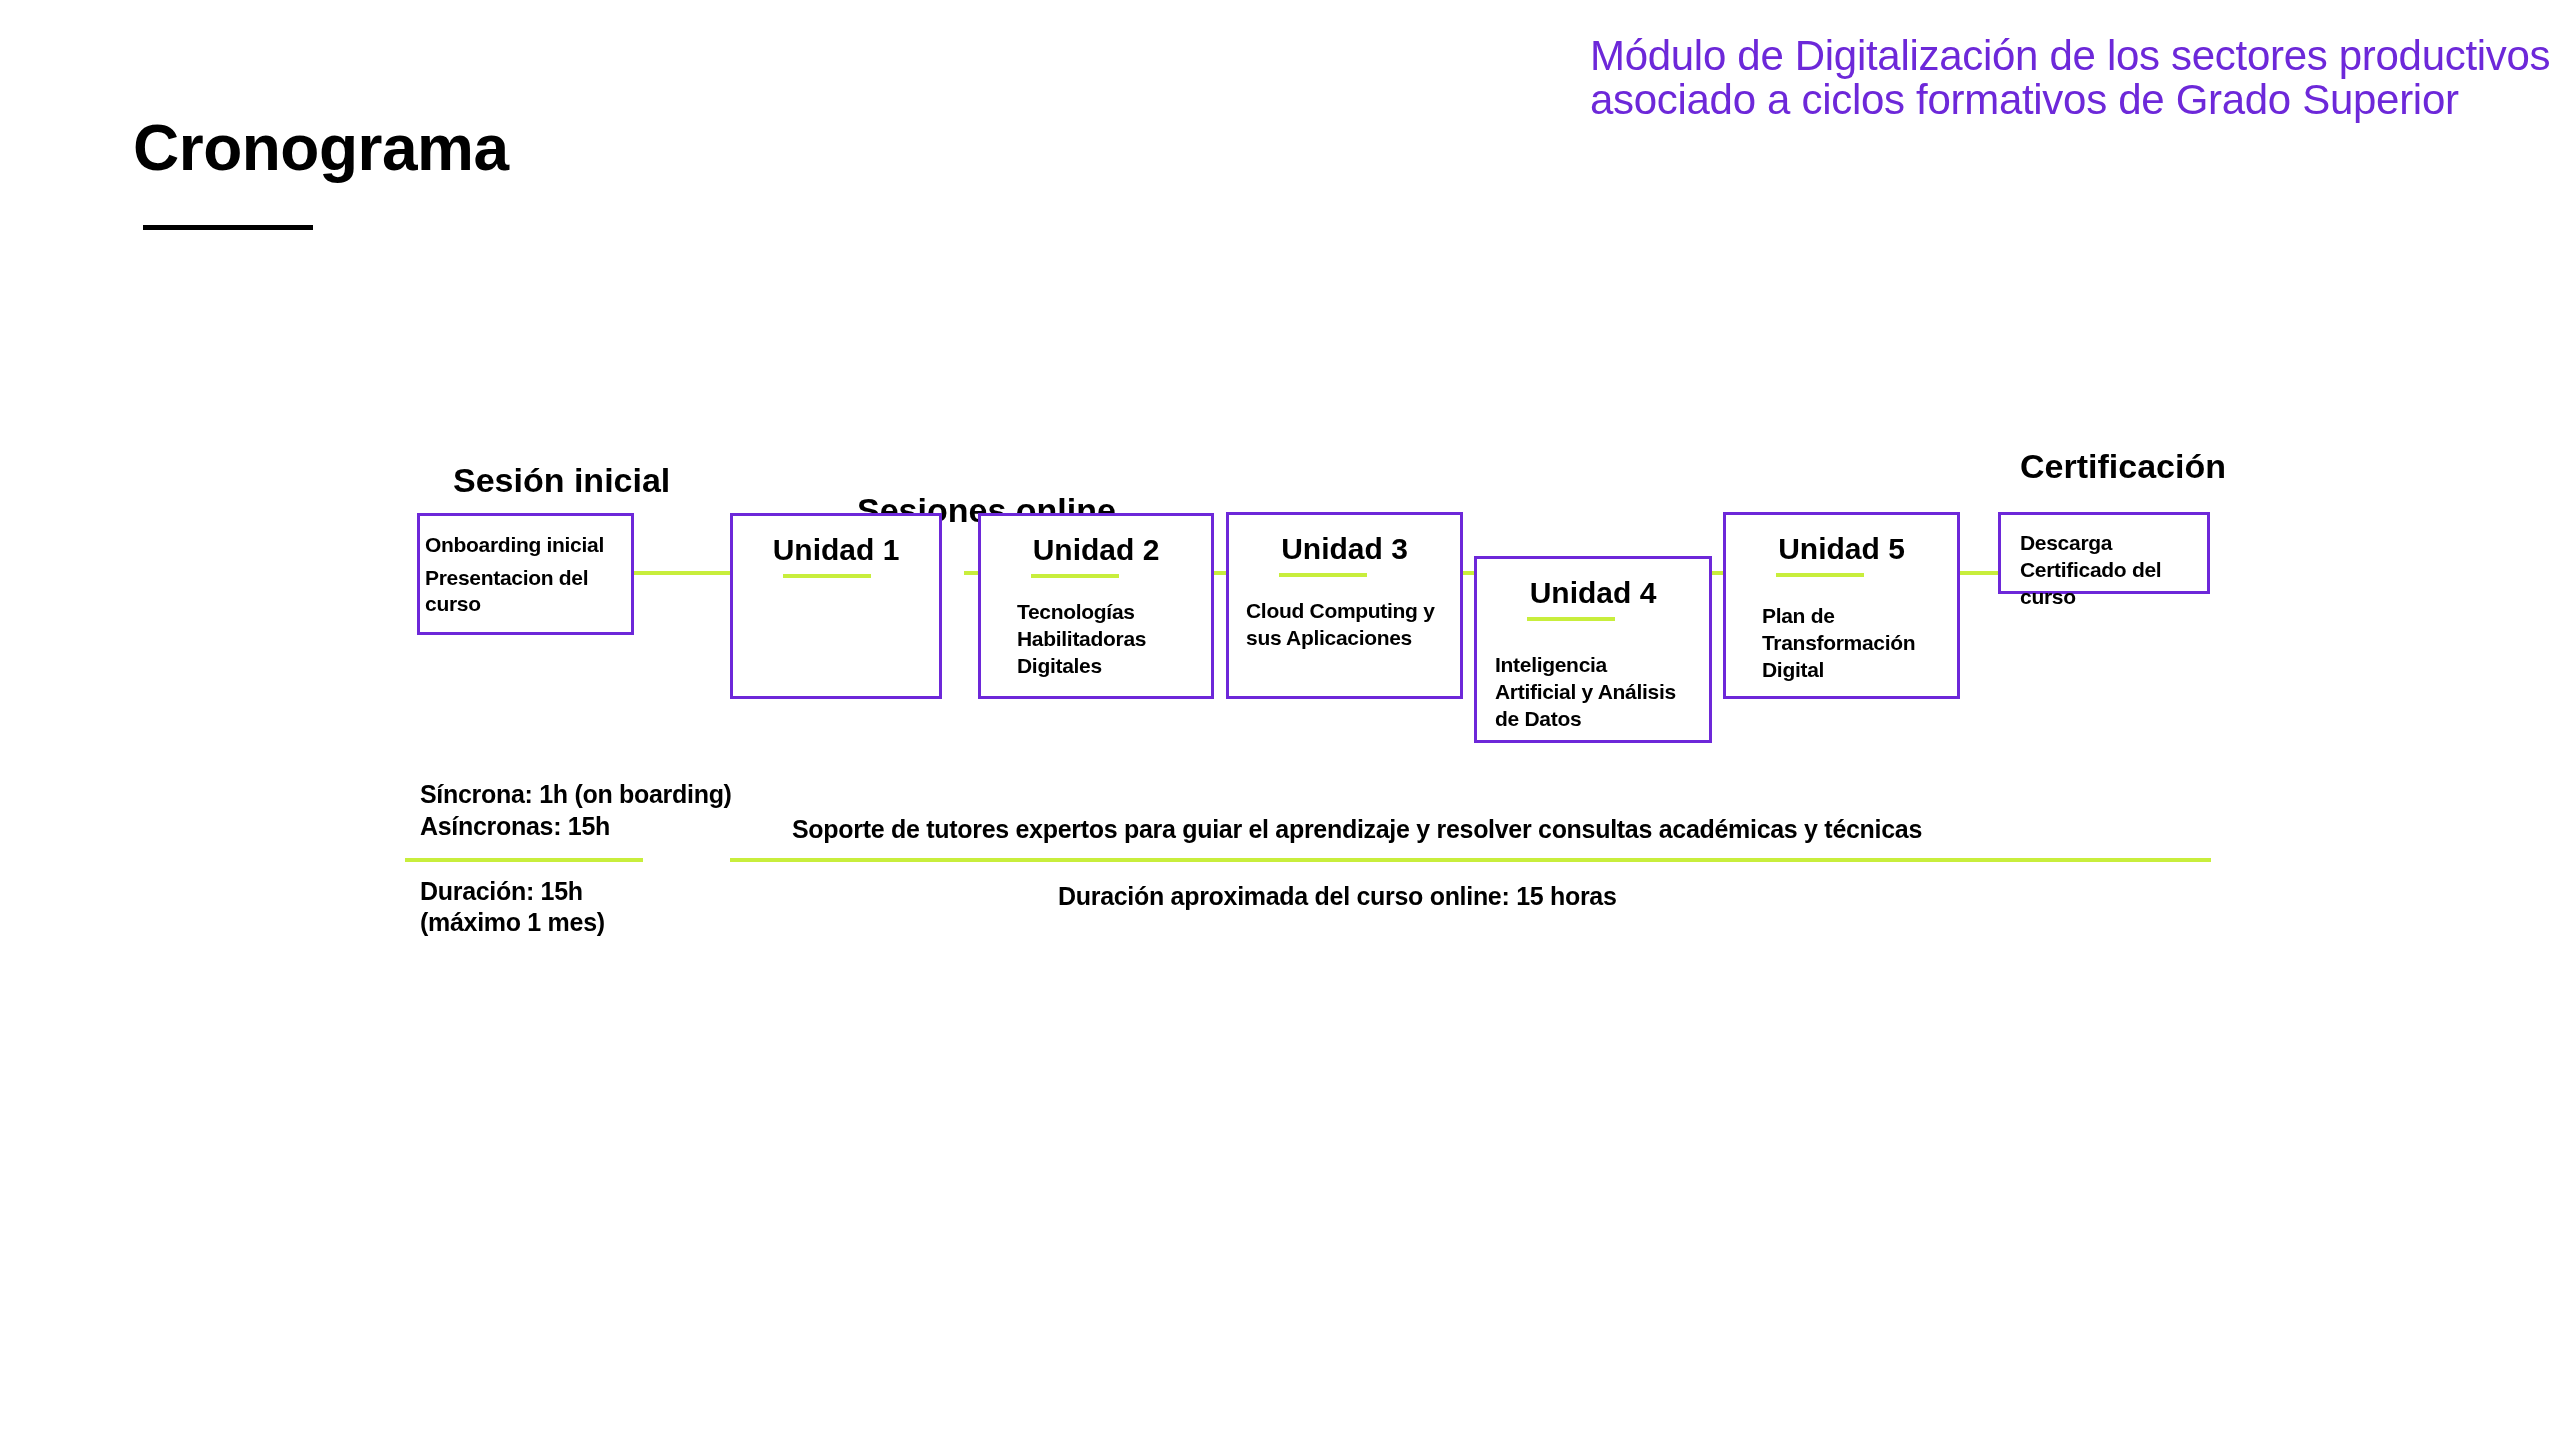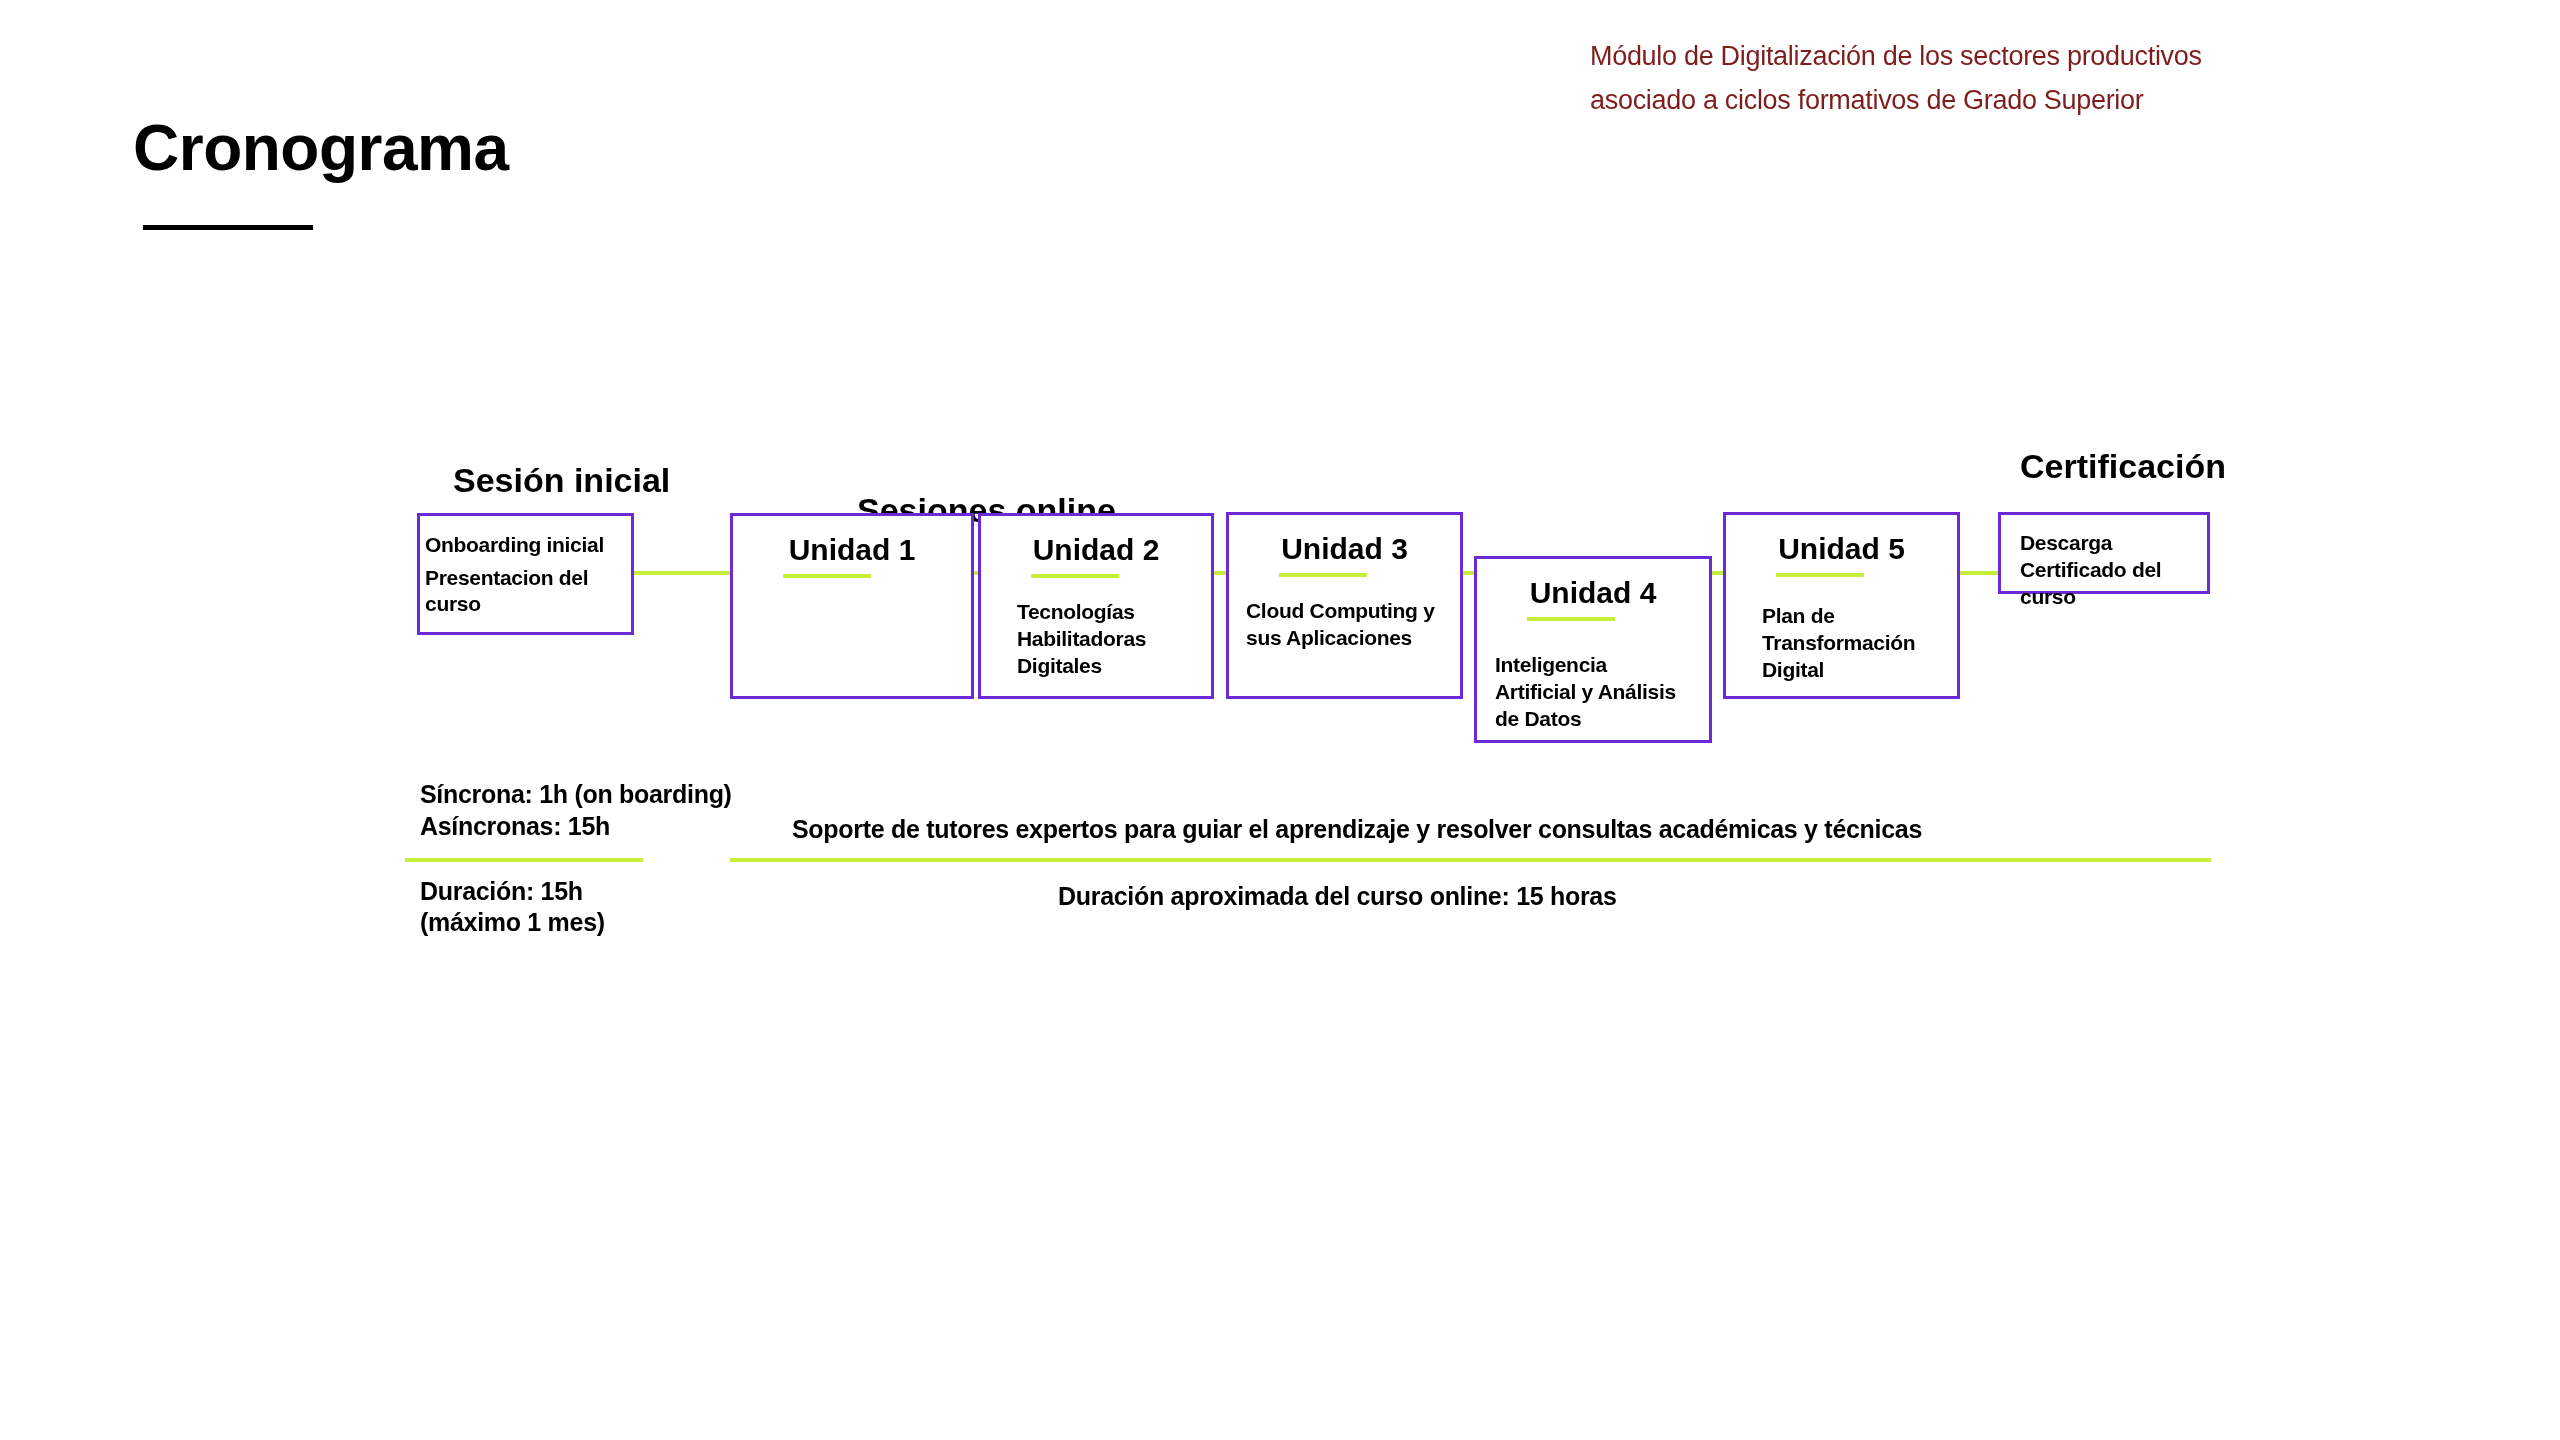--- a/index.html
+++ b/index.html
@@ -1,20 +1,20 @@
 <!DOCTYPE html>
 <html><head>
   <meta charset="utf-8">
   <style>
     html, body { margin: 0; padding: 0; background: #ffffff; }
     body { width: 2560px; height: 1440px; position: relative; overflow: hidden;
            font-family: "Liberation Sans", sans-serif; color: #000; }
     .abs { position: absolute; }
-    .subtitle { left: 1590px; top: 34px; width: 900px; font-size: 27px; line-height: 44px;
-                color: #7f1d1d; font-weight: normal; letter-spacing: -0.3px; }
+    .subtitle { left: 1590px; top: 34px; width: 900px; font-size: 42px; line-height: 44px;
+                color: #6d28d9; font-weight: normal; letter-spacing: -0.3px; }
     .subtitle div { white-space: nowrap; }
     .title { left: 133px; top: 112px; font-size: 64px; font-weight: bold; line-height: 72px; letter-spacing: -0.5px; }
     .title-underline { left: 143px; top: 225px; width: 170px; height: 5px; background: #000; }
     .heading { font-size: 34px; font-weight: bold; line-height: 40px; white-space: nowrap; top: 446px; }
     .box { box-sizing: border-box; border: 3px solid #6d28d9; background: #fff; }
     .box .txt { position: absolute; font-size: 21px; font-weight: bold; line-height: 27px; letter-spacing: -0.3px; }
     .unit-title { position: absolute; left: 0; right: 0; top: 16px; text-align: center; font-size: 30px; font-weight: bold; line-height: 36px; }
     .unit-underline { position: absolute; top: 58px; left: 50px; width: 88px; height: 4px; background: #c8ee3c; }
     .connector { height: 4px; background: #c8ee3c; top: 571px; }
     .info { font-size: 25px; font-weight: bold; line-height: 32px; white-space: nowrap; letter-spacing: -0.3px; }
@@ -40,21 +40,21 @@
 <div class="abs connector" style="left:1460px; width:16px;"></div>
 <div class="abs connector" style="left:1708px; width:16px;"></div>
 <div class="abs connector" style="left:1958px; width:42px;"></div>
 
 <div class="abs box" style="left:417px; top:513px; width:217px; height:122px;">
   <div class="txt" style="left:5px; top:15px; white-space:nowrap;">Onboarding inicial</div>
   <div class="txt" style="left:5px; top:48px; white-space:nowrap;">Presentacion del</div>
   <div class="txt" style="left:5px; top:74px; white-space:nowrap;">curso</div>
 </div>
 
-<div class="abs box" style="left:730px; top:513px; width:244px; height:186px;">
+<div class="abs box" style="left:730px; top:513px; width:212px; height:186px;">
   <div class="unit-title">Unidad 1</div>
   <div class="unit-underline"></div>
 </div>
 
 <div class="abs box" style="left:978px; top:513px; width:236px; height:186px;">
   <div class="unit-title">Unidad 2</div>
   <div class="unit-underline"></div>
   <div class="txt" style="left:36px; top:82px; white-space:nowrap;">
     <div>Tecnologías</div>
     <div>Habilitadoras</div>

